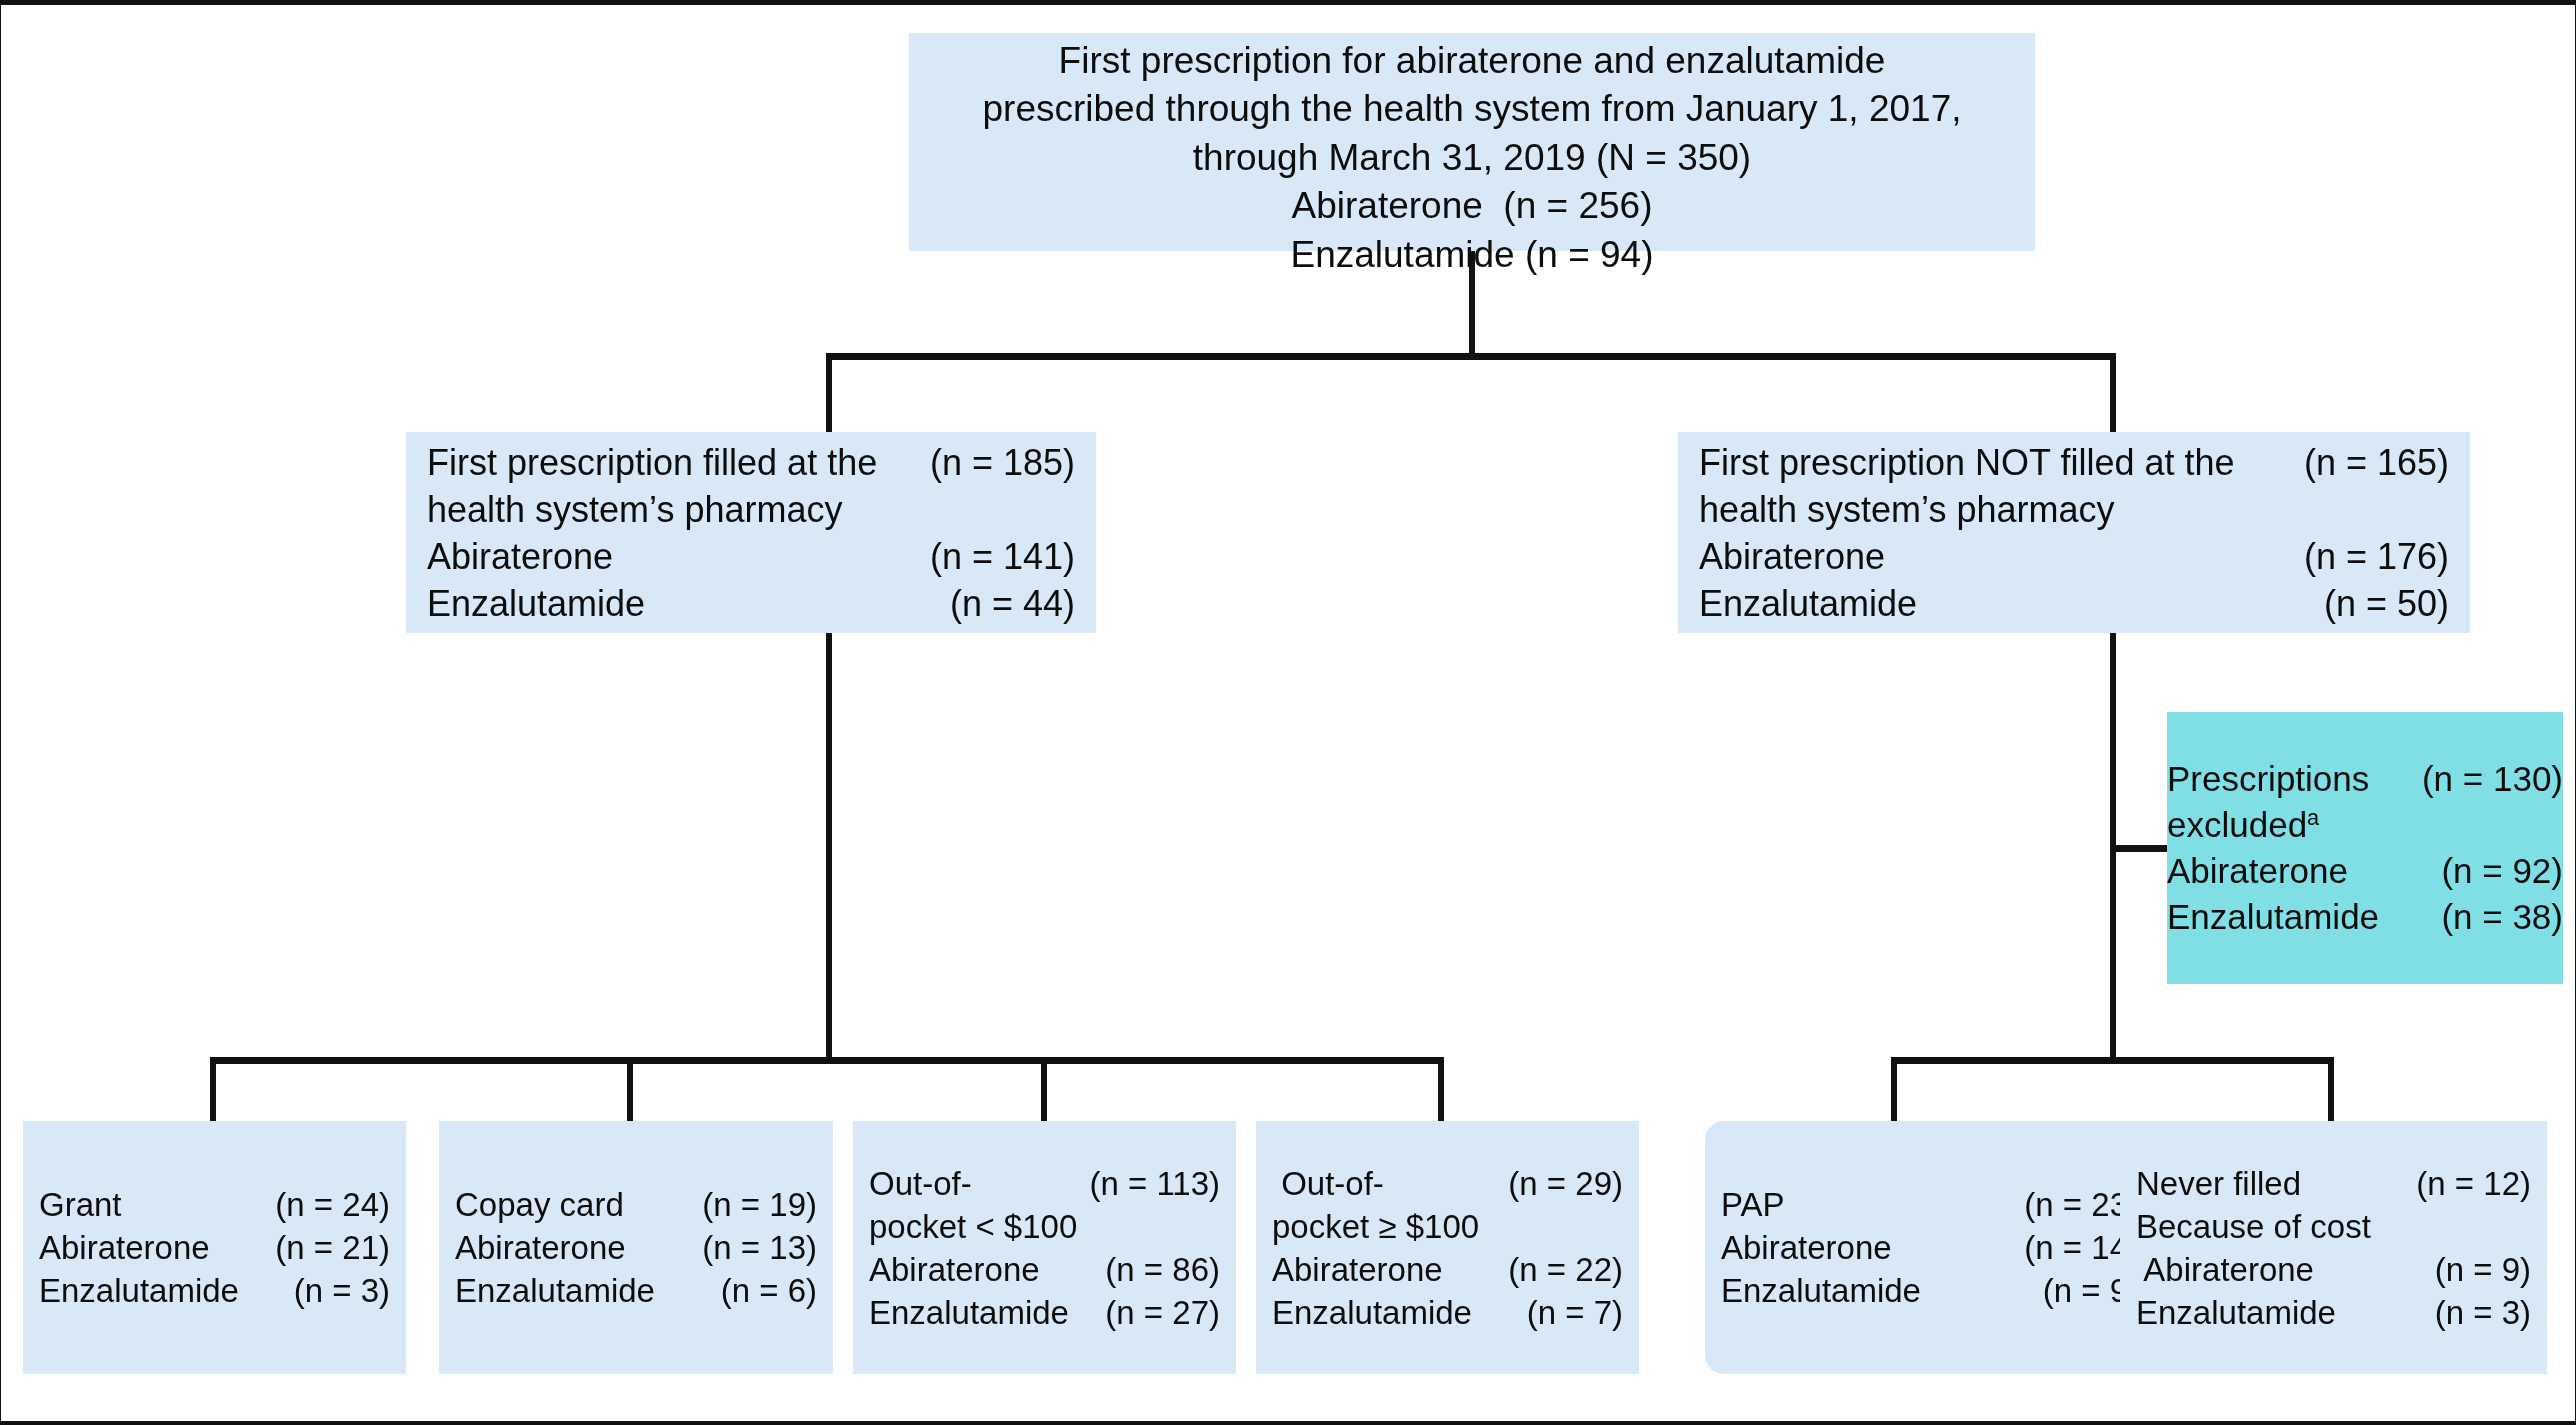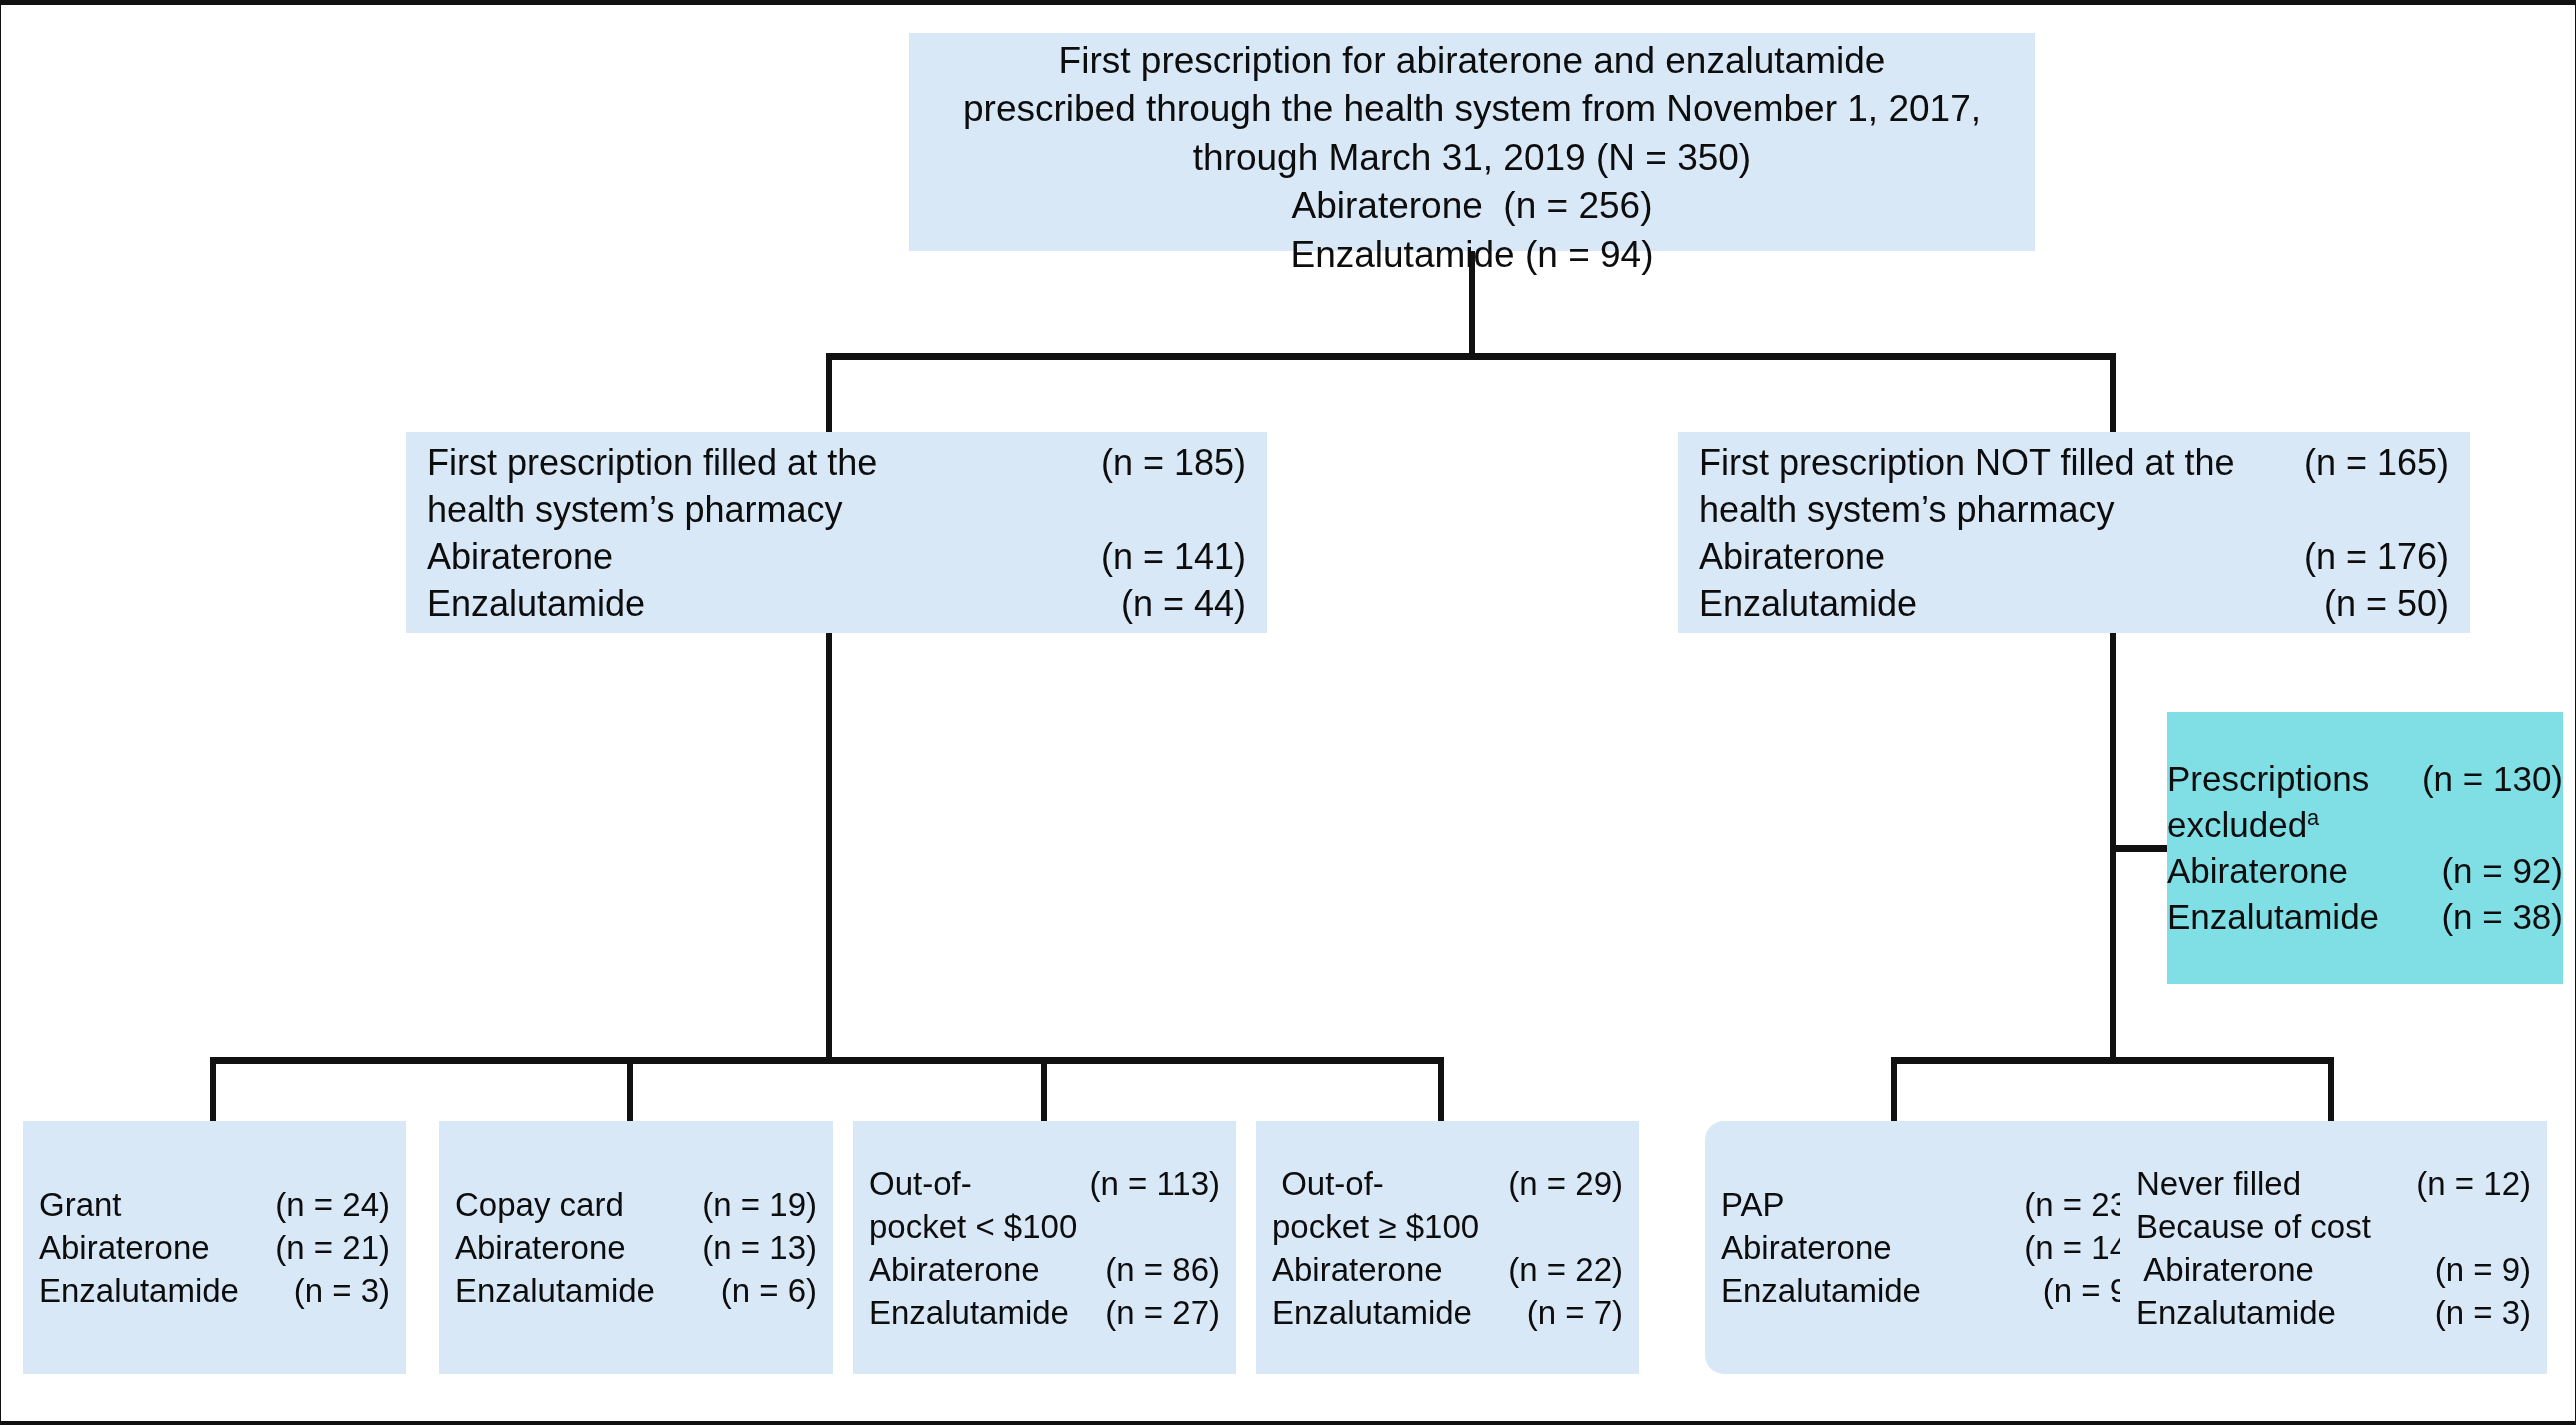--- a/index.html
+++ b/index.html
@@ -59,21 +59,21 @@
   .line.center {
     display: block;
     text-align: center;
   }
 
   
   #node-root { left: 908px; top: 28px; width: 1126px; height: 218px; }
   #node-root .node-inner { font-size: 37px; line-height: 1.38; margin-top: 16px; }
 
   
-  #node-filled     { left: 405px;  top: 427px; width: 861px; height: 201px; }
+  #node-filled     { left: 405px;  top: 427px; width: 690px; height: 201px; }
   #node-not-filled { left: 1677px; top: 427px; width: 792px; height: 201px; }
   #node-filled .node-inner,
   #node-not-filled .node-inner { font-size: 36px; }
 
   
   #node-excluded { left: 2166px; top: 707px; width: 396px; height: 272px; }
   #node-excluded .node-inner { font-size: 35px; padding: 0 0; }
   #node-excluded .line .cnt { padding-left: 8.7px; }
   sup { font-size: 0.62em; vertical-align: super; line-height: 0; }
 
@@ -123,21 +123,21 @@
 
   <div class="conn h" style="left:2109px; top:840px; width:62px;"></div>
 
   <div class="conn h" style="left:1890px; top:1052px; width:442px;"></div>
   <div class="conn v" style="left:1890px; top:1052px; height:67px;"></div>
   <div class="conn v" style="left:2327px; top:1052px; height:67px;"></div>
 
   <div class="node" id="node-root">
     <div class="node-inner">
       <div class="line center">First prescription for abiraterone and enzalutamide</div>
-      <div class="line center">prescribed through the health system from November 1, 2017,</div>
+      <div class="line center">prescribed through the health system from January 1, 2017,</div>
       <div class="line center">through March 31, 2019 (N = 350)</div>
       <div class="line center">Abiraterone  (n = 256)</div>
       <div class="line center">Enzalutamide (n = 94)</div>
     </div>
   </div>
 
   <div class="node" id="node-filled">
     <div class="node-inner">
       <div class="line">
         <span class="lbl">First prescription filled at the</span>

